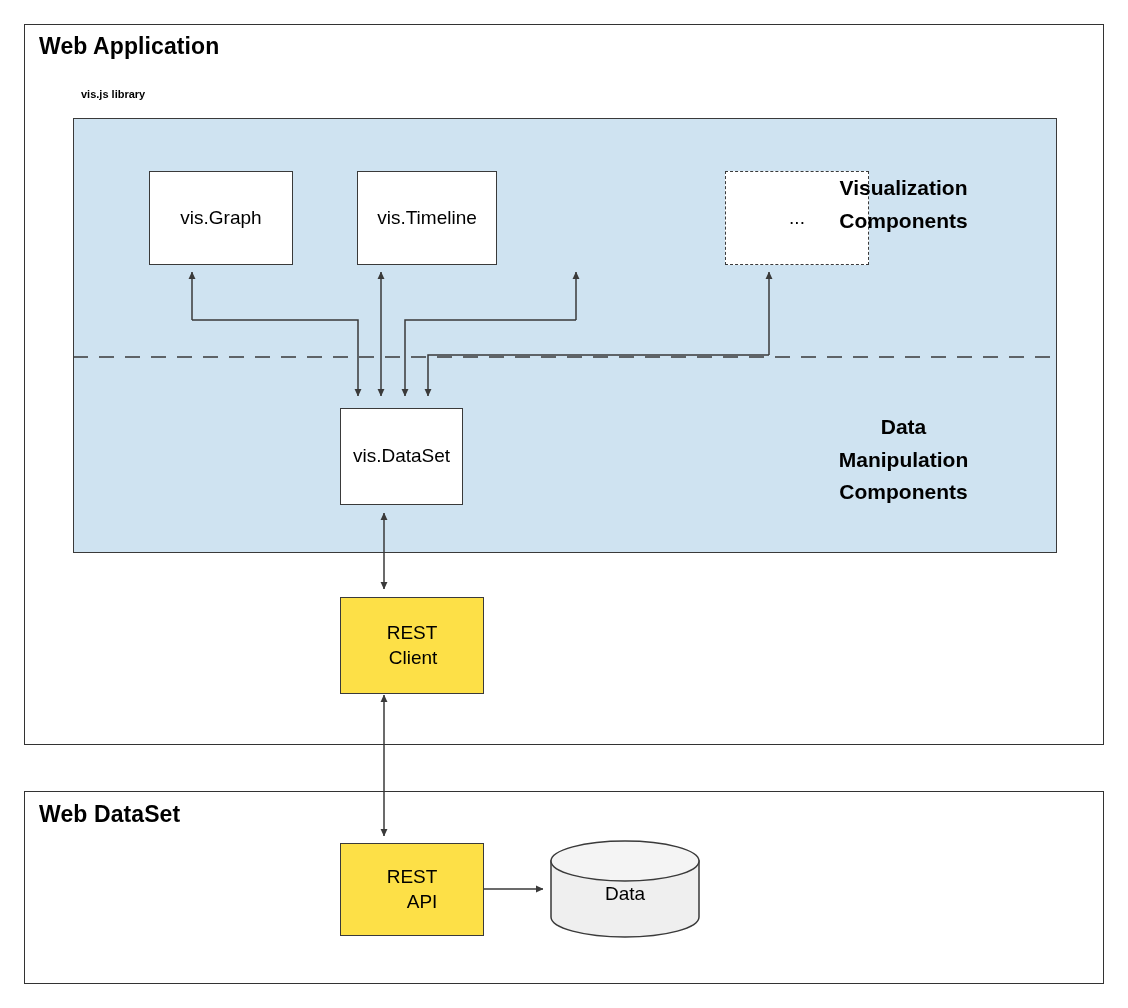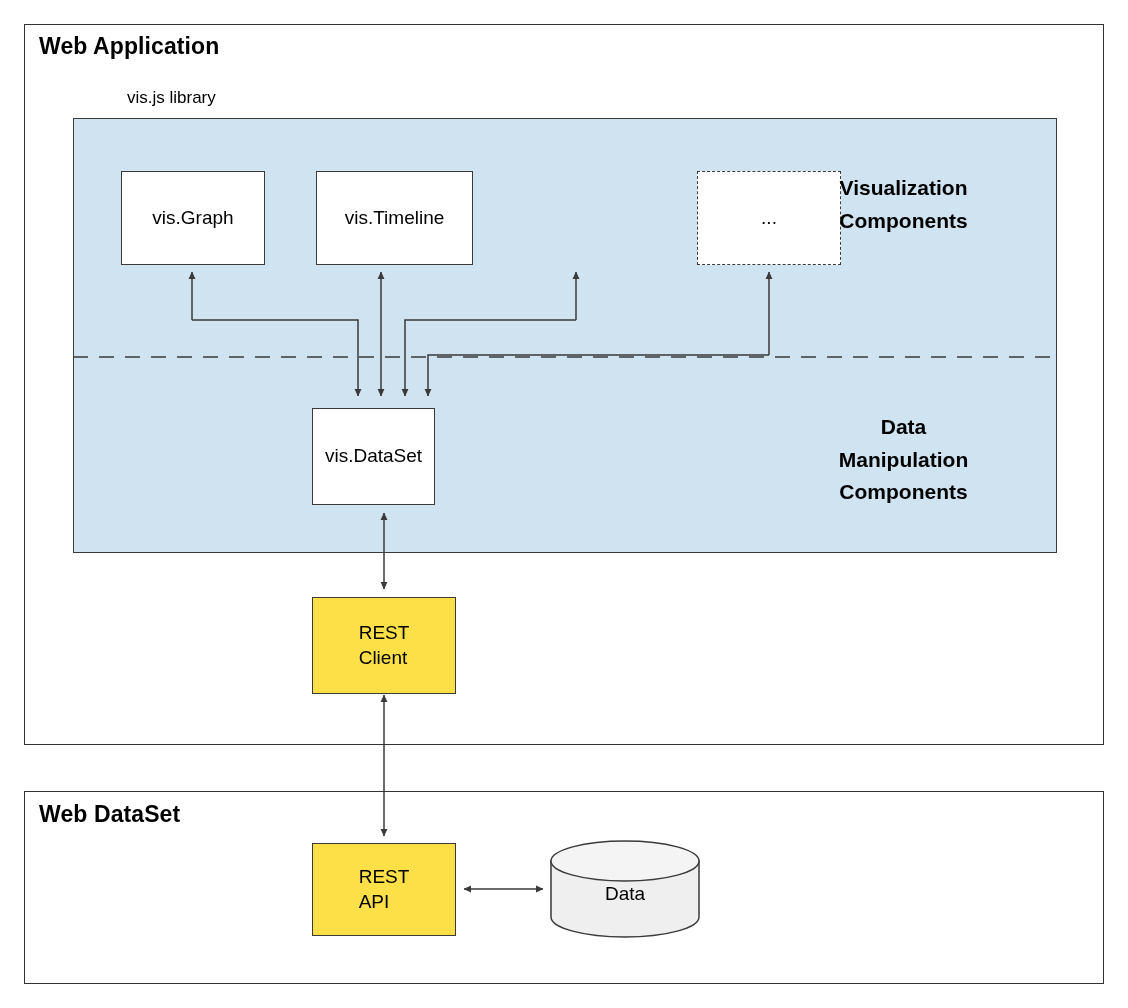--- a/index.html
+++ b/index.html
@@ -35,43 +35,43 @@
   }
   .container-title {
     position: absolute;
     font-size: 23px;
     font-weight: bold;
     letter-spacing: 0.1px;
     white-space: nowrap;
   }
   .section-title {
     position: absolute;
-    font-size: 17px;
-    font-weight: normal;
+    font-size: 11px;
+    font-weight: bold;
     white-space: nowrap;
-    margin-left: 46px;
   }
   .lib-panel {
     position: absolute;
     background: #cfe3f1;
     border: 1.4px solid #3a3a3a;
     box-sizing: border-box;
   }
   .node-box {
     position: absolute;
     box-sizing: border-box;
     background: #ffffff;
     border: 1.4px solid #3a3a3a;
     display: flex;
     align-items: center;
     justify-content: center;
-    text-align: left;
+    text-align: right;
     font-size: 19px;
     line-height: 1.3;
     white-space: pre-line;
+    margin-left: 28px;
   }
   .node-box.dashed {
     border: 1.6px dashed #3a3a3a;
   }
   .node-box.gray {
     background: #fde047;
   }
   .group-label {
     position: absolute;
     font-size: 21px;
@@ -139,21 +139,21 @@
     </g>
 
     <g>
       <path d="M 551 861 L 551 917 A 74 20 0 0 0 699 917 L 699 861 Z" fill="#efefef" stroke="#3a3a3a" stroke-width="1.5"></path>
       <ellipse cx="625" cy="861" rx="74" ry="20" fill="#f4f4f4" stroke="#3a3a3a" stroke-width="1.5"></ellipse>
     </g>
   </svg>
 
   <div class="node-box" style="left:121px; top:171px; width:144px; height:94px;">vis.Graph</div>
 
-  <div class="node-box" style="left:316px; top:171px; width:157px; height:94px;">vis.Timeline</div>
+  <div class="node-box" style="left:329px; top:171px; width:140px; height:94px;">vis.Timeline</div>
 
 
   <div class="node-box dashed" style="left:697px; top:171px; width:144px; height:94px;">...</div>
 
   <div class="group-label" style="left:787px; top:172px; width:233px;">Visualization
 Components</div>
 
   <div class="group-label" style="left:787px; top:411px; width:233px;">Data
 Manipulation
 Components</div>

